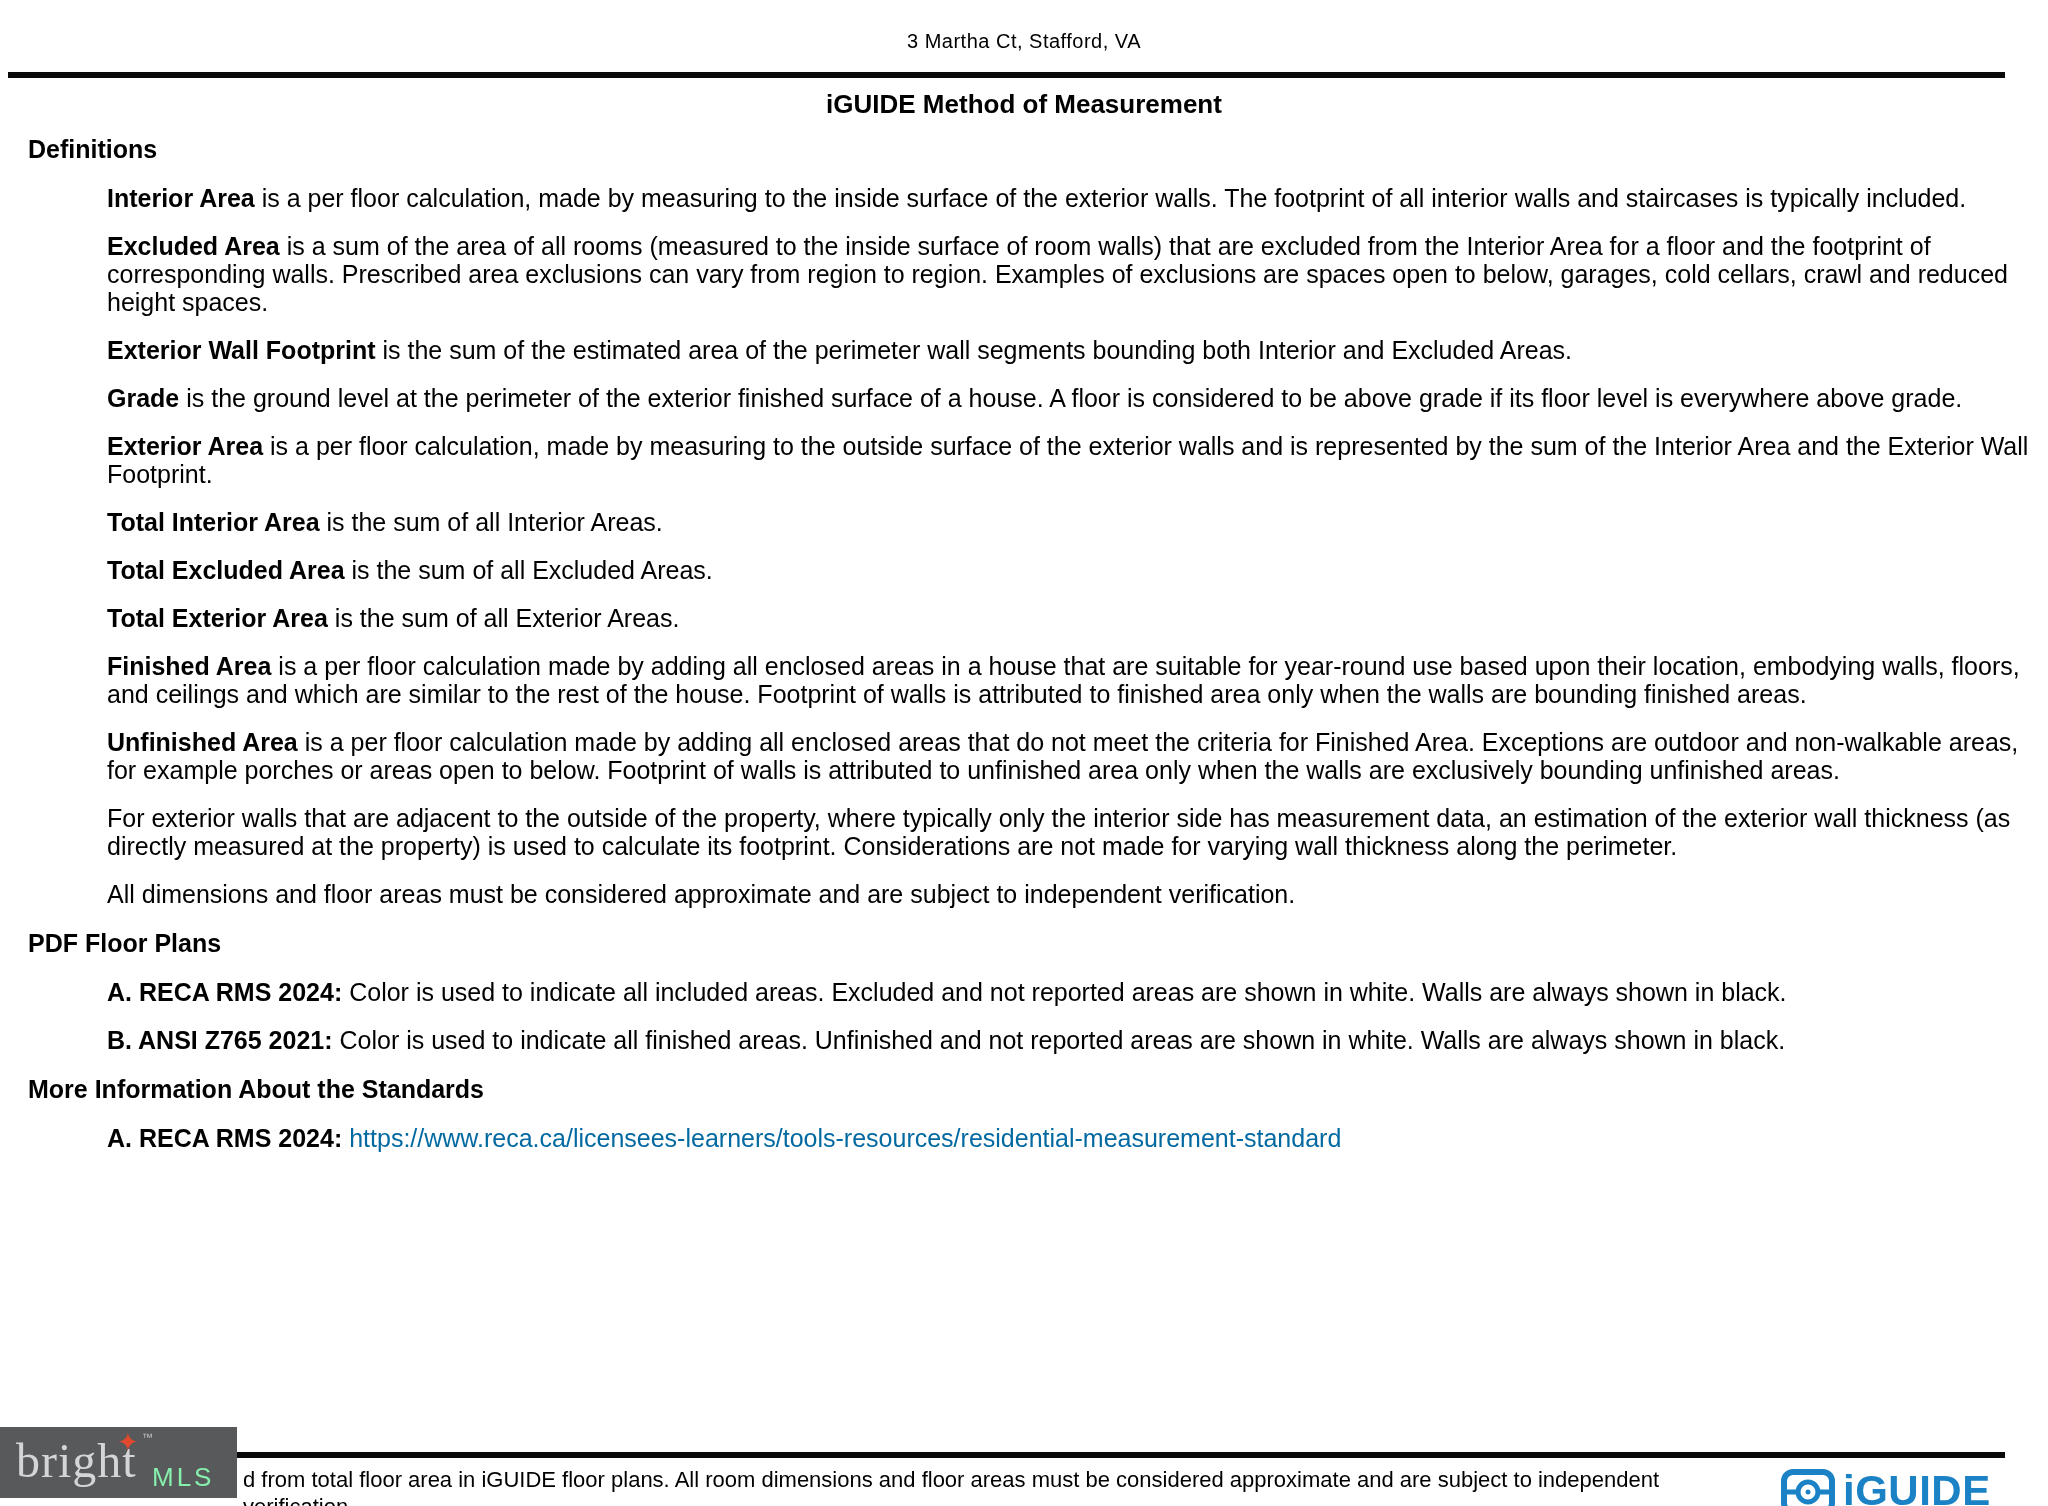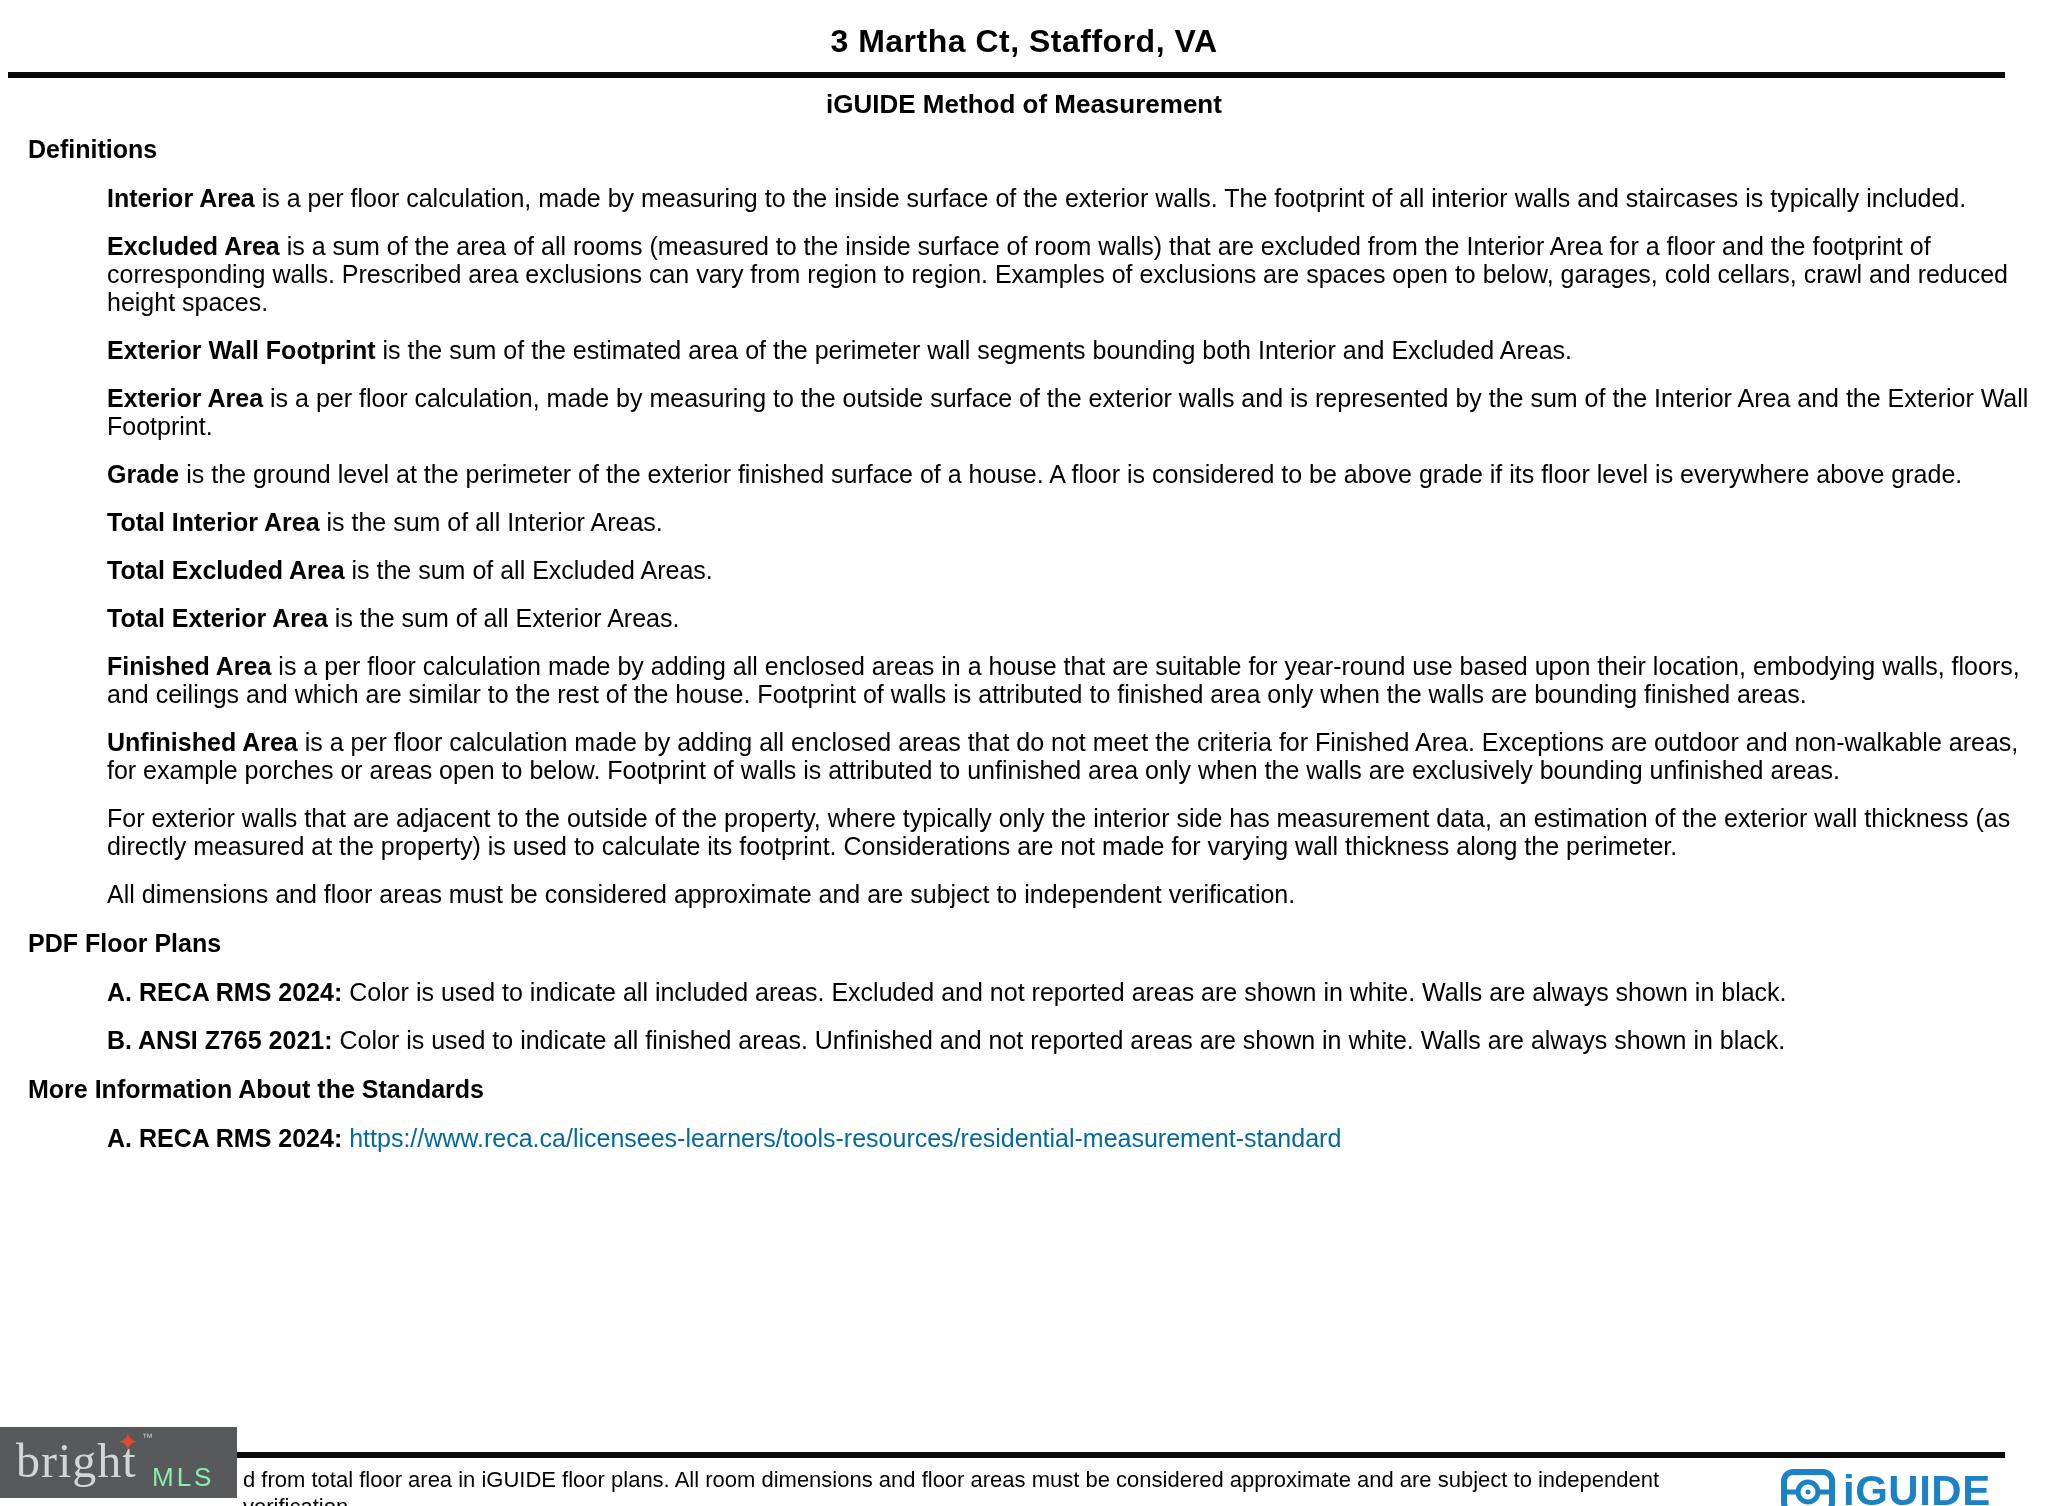--- a/index.html
+++ b/index.html
@@ -9,22 +9,22 @@
     height: 1506px;
     background: #ffffff;
     overflow: hidden;
     font-family: "Liberation Sans", sans-serif;
     color: #000;
   }
   .doc-title {
     margin: 0;
     padding-top: 22px;
     text-align: center;
-    font-size: 32px;
-    font-weight: bold;
+    font-size: 20px;
+    font-weight: normal;
     line-height: 38px;
     letter-spacing: 0.5px;
   }
   .top-rule {
     position: absolute;
     left: 8px; top: 72px;
     width: 1997px; height: 6px;
     background: #0a0a0a;
   }
   .doc-subtitle {
@@ -140,26 +140,26 @@
   </p>
   <p class="body-par">
     <b class="term">Excluded Area</b>
     <span>is a sum of the area of all rooms (measured to the inside surface of room walls) that are excluded from the Interior Area for a floor and the footprint of corresponding walls. Prescribed area exclusions can vary from region to region. Examples of exclusions are spaces open to below, garages, cold cellars, crawl and reduced height spaces.</span>
   </p>
   <p class="body-par">
     <b class="term">Exterior Wall Footprint</b>
     <span>is the sum of the estimated area of the perimeter wall segments bounding both Interior and Excluded Areas.</span>
   </p>
   <p class="body-par">
+    <b class="term">Grade</b>
+    <span>is the ground level at the perimeter of the exterior finished surface of a house. A floor is considered to be above grade if its floor level is everywhere above grade.</span>
+  </p>
+  <p class="body-par">
     <b class="term">Exterior Area</b>
     <span>is a per floor calculation, made by measuring to the outside surface of the exterior walls and is represented by the sum of the Interior Area and the Exterior Wall Footprint.</span>
-  </p>
-  <p class="body-par">
-    <b class="term">Grade</b>
-    <span>is the ground level at the perimeter of the exterior finished surface of a house. A floor is considered to be above grade if its floor level is everywhere above grade.</span>
   </p>
   <p class="body-par">
     <b class="term">Total Interior Area</b>
     <span>is the sum of all Interior Areas.</span>
   </p>
   <p class="body-par">
     <b class="term">Total Excluded Area</b>
     <span>is the sum of all Excluded Areas.</span>
   </p>
   <p class="body-par">

